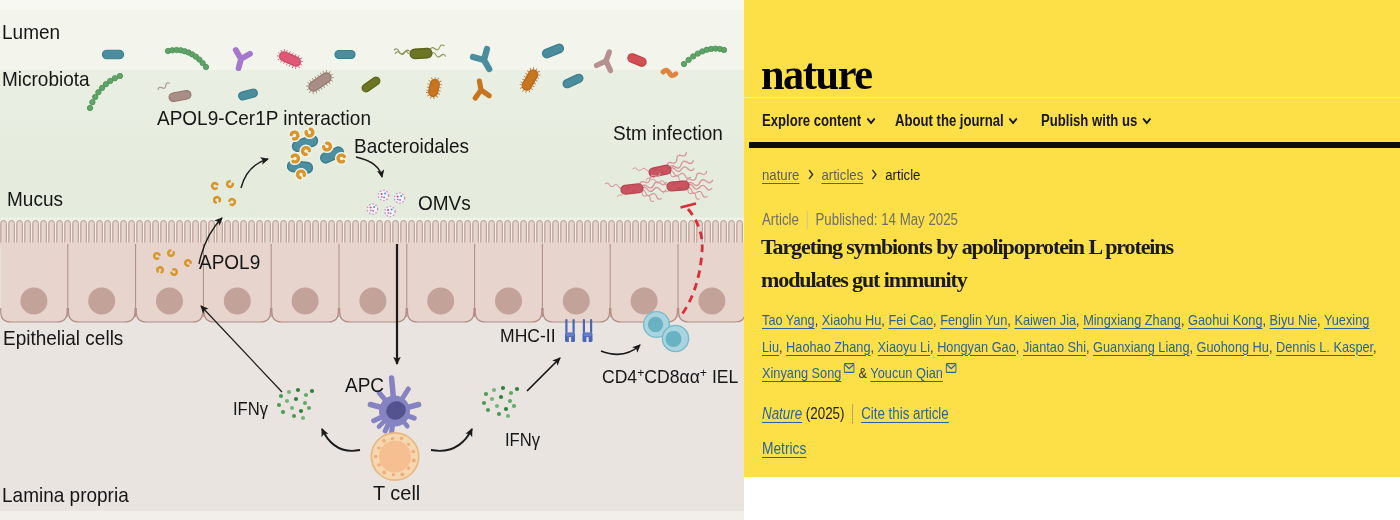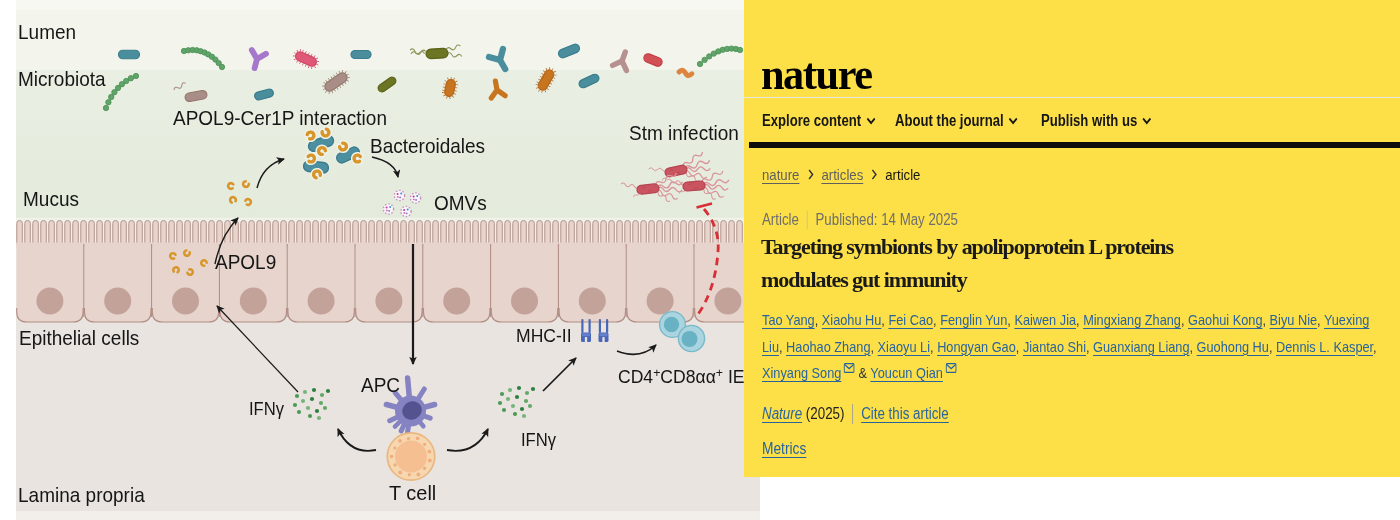--- a/index.html
+++ b/index.html
@@ -1,18 +1,18 @@
 <!DOCTYPE html>
 <html><head>
 <meta charset="utf-8">
 <style>
 * { margin:0; padding:0; box-sizing:border-box; }
 html,body { width:1400px; height:520px; background:#fff; overflow:hidden; }
 body { font-family:"Liberation Sans", sans-serif; position:relative; }
-#fig { position:absolute; left:16px; top:0; width:744px; height:385px; }
+#fig { position:absolute; left:0; top:0; width:744px; height:385px; }
 #page { position:absolute; left:744px; top:0; width:656px; height:477px; background:#fde047; }
 #logo { position:absolute; left:17px; top:48px; font-family:"Liberation Serif", serif; font-weight:bold; font-size:45px; letter-spacing:-1.5px; color:#000; transform:scaleX(0.94); transform-origin:left top; }
 #rule { position:absolute; left:0px; top:97px; width:656px; height:1px; background:#e7e7e5; }
 .nav { position:absolute; top:112px; font-size:16px; font-weight:bold; color:#161616; white-space:nowrap; transform:scaleX(0.82); transform-origin:left top; }
 .chv { margin-left:6px; position:relative; top:-1px; }
 #bar { position:absolute; left:5px; top:142px; width:651px; height:6px; background:#0c0c0c; }
 #crumbs { position:absolute; left:18px; top:166px; font-size:15px; color:#5f5f5f; display:flex; align-items:center; gap:9px; transform:scaleX(0.88); transform-origin:left top; }
 #crumbs a { color:#5f5f5f; text-decoration:underline; text-underline-offset:2.5px; text-decoration-thickness:1px; }
 #crumbs .cur { color:#161616; }
 .csep { position:relative; top:0px; }

